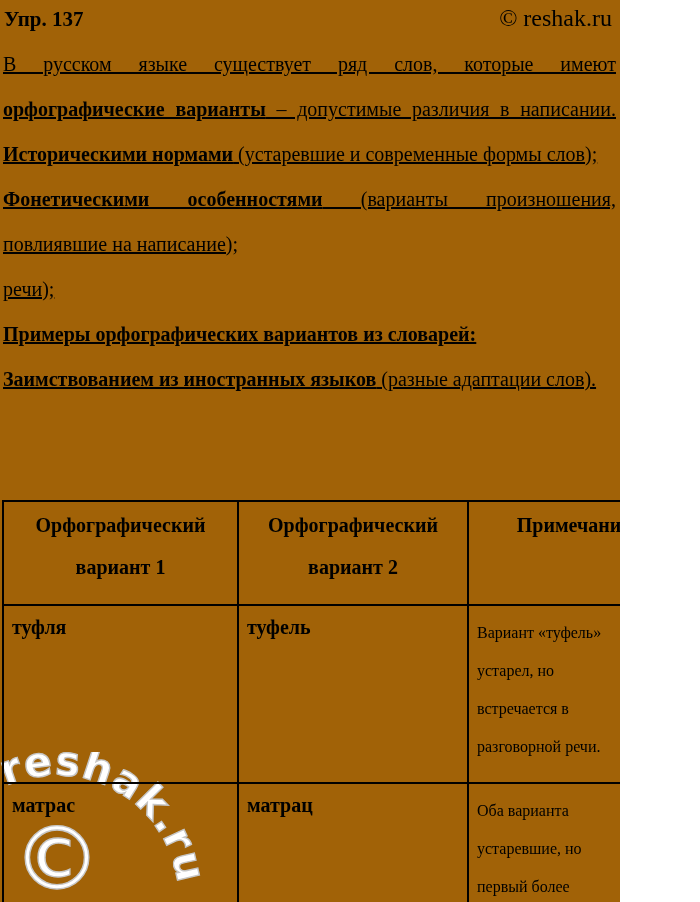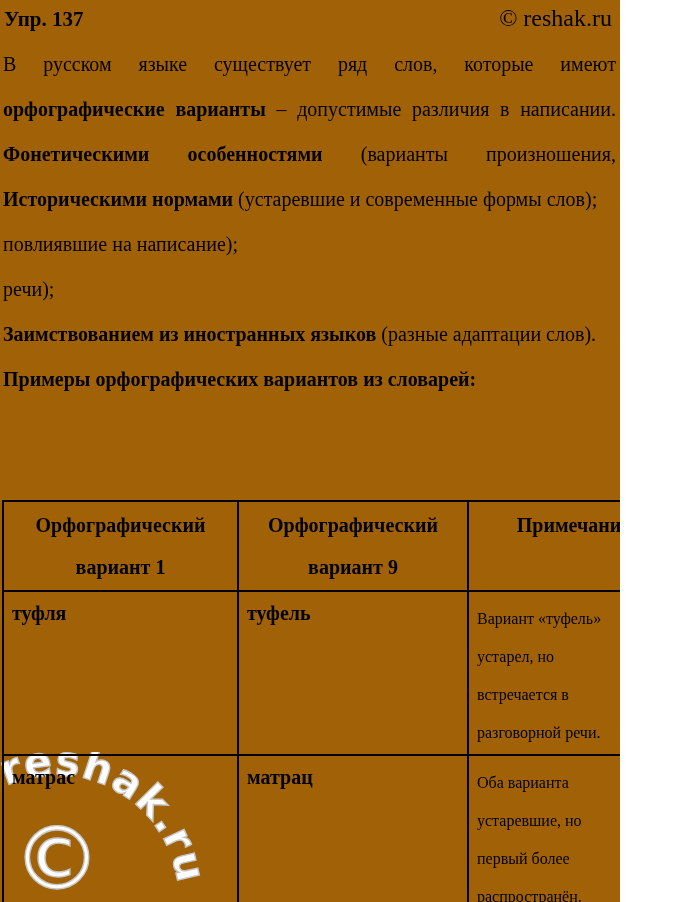--- a/index.html
+++ b/index.html
@@ -24,38 +24,39 @@
   .credit { font-size: 24px; }
   .bodytext {
     position: absolute;
     top: 42px; left: 3px; right: 4px;
   }
   .bline {
     height: 45px;
     line-height: 45px;
     font-size: 20px;
     white-space: normal;
+    text-decoration: underline;
   }
   .bline.j { text-align: justify; text-align-last: justify; }
   .bline b { font-weight: bold; }
   .doc-table {
     position: absolute;
     top: 500px; left: 2px;
     width: 676px;
     height: 400px;
     border-collapse: collapse;
     table-layout: fixed;
     z-index: 2;
     background: transparent;
   }
   .doc-table td, .doc-table th {
     border: 2px solid #000000;
     vertical-align: top;
     font-size: 20px;
-    padding: 8px 8px 2px 8px;
+    padding: 8px 8px 16px 8px;
     background: transparent;
     margin-top: 34px;
   }
   .doc-table th {
     font-weight: bold;
     text-align: center;
     line-height: 42px;
     padding-top: 2px;
   }
   .col1 { width: 235px; }
@@ -80,26 +81,26 @@
 <div class="page">
 
   <div class="topbar">
     <span class="exercise-title">Упр. 137</span>
     <span class="credit">© reshak.ru</span>
   </div>
 
   <div class="bodytext">
     <div class="bline j"><b></b><span>В русском языке существует ряд слов, которые имеют</span></div>
     <div class="bline j"><b>орфографические варианты</b><span> – допустимые различия в написании.</span></div>
+    <div class="bline"><b>Историческими нормами</b><span> (устаревшие и современные формы слов);</span></div>
     <div class="bline j"><b>Фонетическими особенностями</b><span> (варианты произношения,</span></div>
-    <div class="bline"><b>Историческими нормами</b><span> (устаревшие и современные формы слов);</span></div>
     <div class="bline"><b></b><span>повлиявшие на написание);</span></div>
     <div class="bline"><b></b><span>речи);</span></div>
+    <div class="bline"><b>Примеры орфографических вариантов из словарей:</b><span></span></div>
     <div class="bline"><b>Заимствованием из иностранных языков</b><span> (разные адаптации слов).</span></div>
-    <div class="bline"><b>Примеры орфографических вариантов из словарей:</b><span></span></div>
   </div>
 
   <svg class="watermark" viewBox="0 0 210 150" aria-hidden="true">
     <defs>
       <path id="wmArc" d="M 6 34 A 122 122 0 0 1 178 152" fill="none"></path>
     </defs>
     <text x="57" y="137" text-anchor="middle" font-family="DejaVu Sans, sans-serif" font-size="88" fill="#ffffff" stroke="#c6c6c6" stroke-width="1.4">©</text>
     <text font-family="DejaVu Sans, sans-serif" font-size="41" font-weight="bold" fill="#ffffff" stroke="#c6c6c6" stroke-width="1.4" letter-spacing="1">
       <textPath href="#wmArc">reshak.ru</textPath>
     </text>
@@ -107,21 +108,21 @@
 
   <table class="doc-table">
     <colgroup>
       <col class="col1">
         <col class="col2">
         <col class="col3">
     </colgroup>
     <tbody>
         <tr class="hdr-row">
       <th>Орфографический вариант 1</th>
-      <th>Орфографический вариант 9</th>
+      <th>Орфографический вариант 2</th>
       <th>Примечание</th>
     </tr>
     <tr class="data-row-1">
       <td class="variant-cell">туфля</td>
       <td class="variant-cell">туфель</td>
       <td>
         <div class="note-line">Вариант «туфель»</div>
         <div class="note-line">устарел, но</div>
         <div class="note-line">встречается в</div>
         <div class="note-line">разговорной речи.</div>

